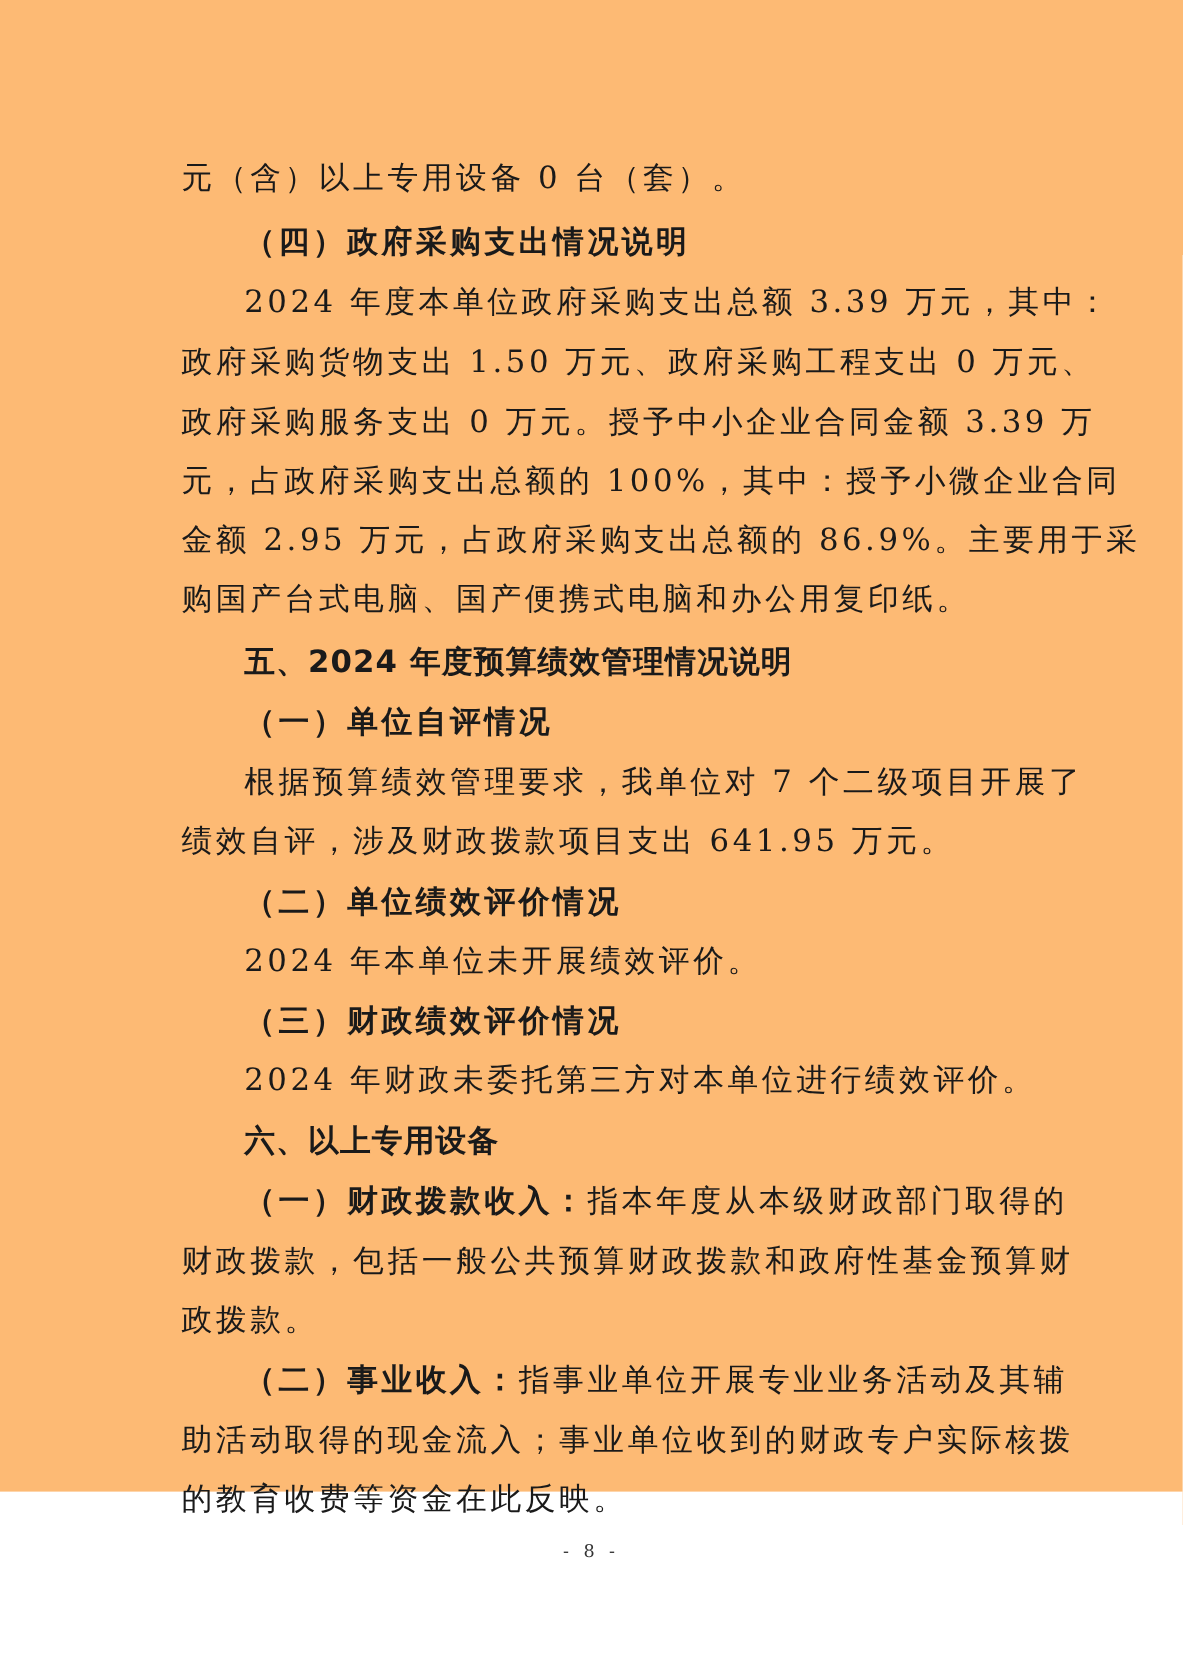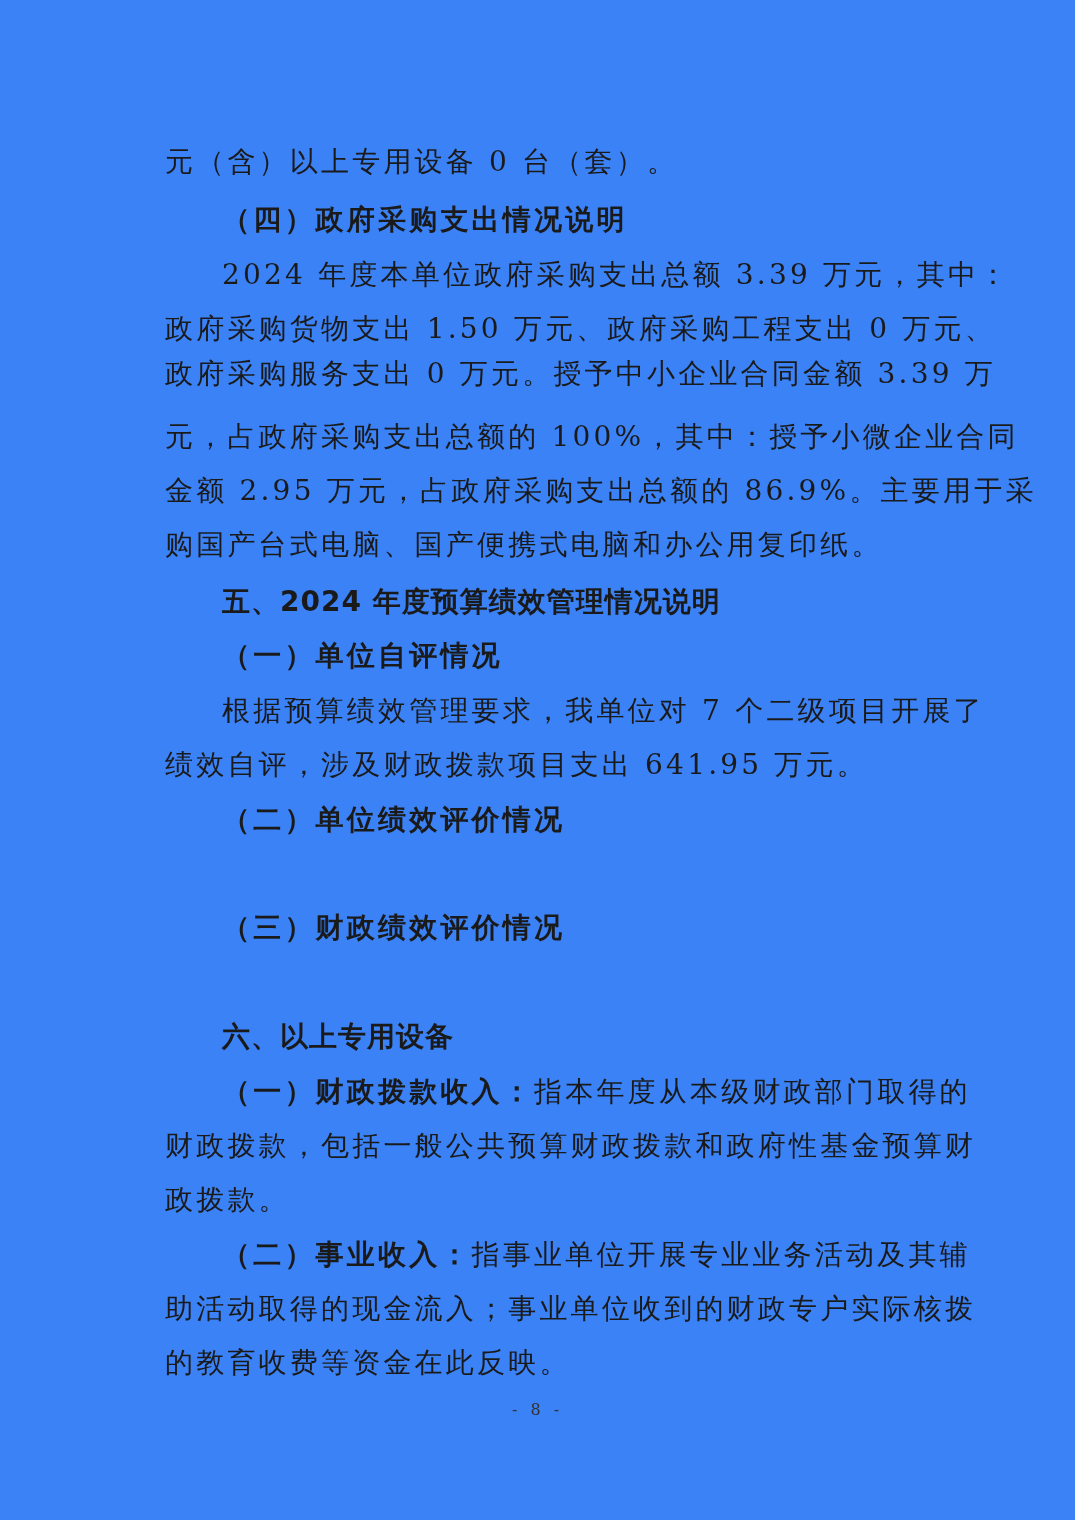--- a/index.html
+++ b/index.html
@@ -1,19 +1,19 @@
 <!DOCTYPE html>
 <html><head>
 <meta charset="utf-8">
 <style>
   html, body { margin: 0; padding: 0; background: #ffffff; }
   body { width: 1075px; height: 1520px; position: relative; overflow: hidden; }
   .page {
-    position: absolute; left: 0; top: 0; width: 1075px; height: 1520px;
-    background: #3b82f6; color: #1a1a1a;
+    position: absolute; left: 0; top: 0; width: 1075px; height: 1356px;
+    background: #fdba74; color: #1a1a1a;
   }
   .line {
     position: absolute; left: 165px; width: 750px;
     font-family: "DejaVu Serif", "Liberation Serif", serif;
     font-size: 28px; line-height: 40px; white-space: nowrap;
     letter-spacing: 3.2px;
   }
   .indent { left: 222px; }
   .h2 {
     font-family: "DejaVu Sans", "Liberation Sans", sans-serif;
@@ -29,31 +29,33 @@
 </style>
 </head>
 <body>
 
 <div class="page">
 
   <div class="line" style="top:142px">元（含）以上专用设备 0 台（套）。</div>
   <div class="line h3" style="top:200px">（四）政府采购支出情况说明</div>
   <div class="line indent" style="top:255px">2024 年度本单位政府采购支出总额 3.39 万元，其中：</div>
   <div class="line" style="top:309px">政府采购货物支出 1.50 万元、政府采购工程支出 0 万元、</div>
-  <div class="line" style="top:354px">政府采购服务支出 0 万元。授予中小企业合同金额 3.39 万</div>
+  <div class="line" style="top:364px">政府采购服务支出 0 万元。授予中小企业合同金额 3.39 万</div>
   <div class="line" style="top:417px">元，占政府采购支出总额的 100%，其中：授予小微企业合同</div>
   <div class="line" style="top:471px">金额 2.95 万元，占政府采购支出总额的 86.9%。主要用于采</div>
   <div class="line" style="top:525px">购国产台式电脑、国产便携式电脑和办公用复印纸。</div>
 
   <div class="line indent h2" style="top:582px">五、2024 年度预算绩效管理情况说明</div>
   <div class="line h3" style="top:636px">（一）单位自评情况</div>
   <div class="line indent" style="top:691px">根据预算绩效管理要求，我单位对 7 个二级项目开展了</div>
   <div class="line" style="top:745px">绩效自评，涉及财政拨款项目支出 641.95 万元。</div>
   <div class="line h3" style="top:800px">（二）单位绩效评价情况</div>
+  <div class="line indent" style="top:854px">2024 年本单位未开展绩效评价。</div>
   <div class="line h3" style="top:908px">（三）财政绩效评价情况</div>
+  <div class="line indent" style="top:962px">2024 年财政未委托第三方对本单位进行绩效评价。</div>
 
   <div class="line indent h2" style="top:1017px">六、以上专用设备</div>
 
   <div class="line indent" style="top:1072px">
     <span class="term">（一）财政拨款收入：</span><span>指本年度从本级财政部门取得的</span>
   </div>
   <div class="line" style="top:1126px">财政拨款，包括一般公共预算财政拨款和政府性基金预算财</div>
   <div class="line" style="top:1180px">政拨款。</div>
 
   <div class="line indent" style="top:1235px">

